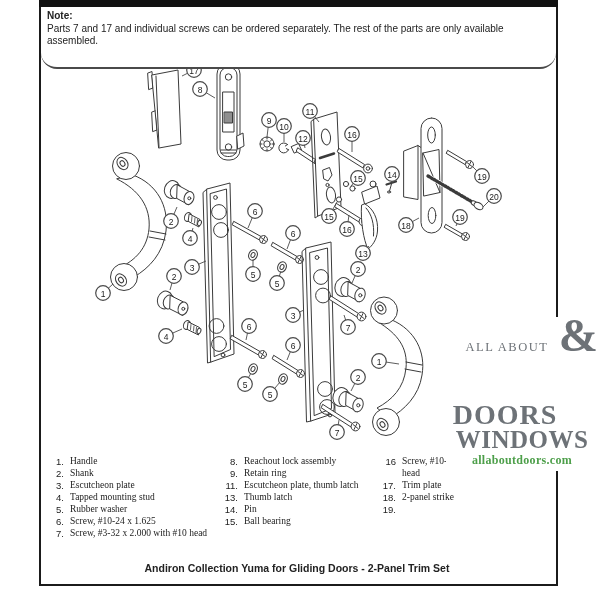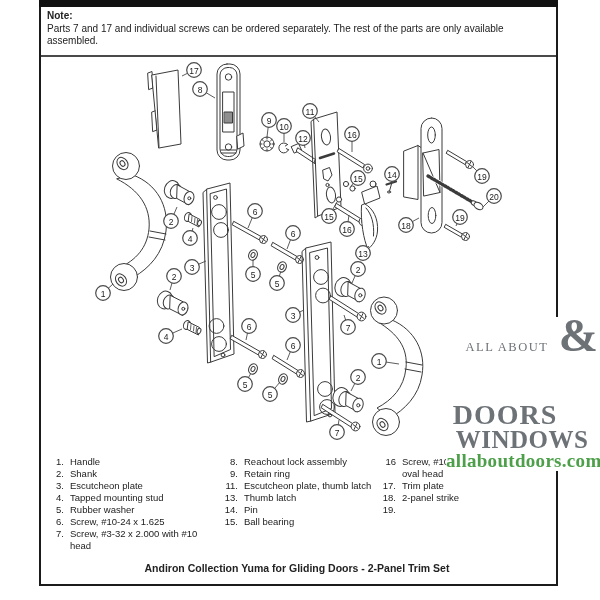--- a/index.html
+++ b/index.html
@@ -1,36 +1,36 @@
 <!DOCTYPE html>
 <html><head>
 <meta charset="utf-8">
 <style>
   html,body{margin:0;padding:0;background:#fff;}
   body{width:600px;height:600px;position:relative;font-family:"Liberation Sans","DejaVu Sans",sans-serif;color:#222;overflow:hidden;}
   .frame{position:absolute;left:39px;top:0;width:519px;height:586px;border:2px solid #1b1b1b;border-top:none;box-sizing:border-box;background:#fff;z-index:0;}
   .topbar{position:absolute;left:39px;top:0;width:519px;height:7px;background:#111;z-index:2;}
-  .note{position:absolute;left:41px;top:7px;width:503px;padding:3px 6px 7px 6px;border-bottom:2px solid #4a4a4a;background:#fff;z-index:2;font-size:10px;line-height:12.5px;}
+  .note{position:absolute;left:41px;top:7px;width:503px;padding:3px 6px 19px 6px;border-bottom:2px solid #4a4a4a;background:#fff;z-index:2;font-size:10px;line-height:12.5px;border-radius:16px;}
   .note b{font-weight:bold;}
   svg.diagram{position:absolute;left:0;top:0;width:600px;height:600px;z-index:1;}
   .logo{position:absolute;left:446px;top:317px;width:152px;background:#fff;z-index:3;font-family:"Liberation Serif","DejaVu Serif",serif;color:#6d7277;text-align:center;padding:1px 0 2px 0;}
   .logo .row1{font-size:12.5px;letter-spacing:1.5px;line-height:13px;padding-right:30px;white-space:nowrap;margin-top:23px;}
   .logo .row2{font-size:28px;font-weight:bold;letter-spacing:1px;line-height:25px;padding-right:34px;white-space:nowrap;margin-top:48px;}
   .logo .row3{font-size:25px;font-weight:bold;letter-spacing:0.5px;line-height:25px;white-space:nowrap;}
   .logo .amp{position:absolute;right:0px;top:-5px;font-size:47px;font-weight:bold;line-height:1;}
-  .logo .url{font-size:19px;font-weight:bold;line-height:17px;letter-spacing:0.3px;}
+  .logo .url{font-size:12px;font-weight:bold;line-height:17px;letter-spacing:0.3px;}
   .parts{position:absolute;left:48px;top:456px;width:505px;display:flex;z-index:2;font-size:9.5px;line-height:1.22;}
   .parts ul{list-style:none;margin:0;padding:0;}
   .parts .col1{width:172px;}
   .parts .col2{width:158px;}
   .parts .col3{width:172px;}
   .parts li{display:flex;margin-bottom:0.5px;}
   .parts .num{flex:0 0 16px;text-align:right;margin-right:6px;}
   .parts .col2 .num,.parts .col3 .num{flex:0 0 18px;}
-  .parts .lbl{flex:1;}
+  .parts .lbl{flex:1;font-family:Liberation Serif, serif;}
   .ftitle{position:absolute;left:39px;top:562px;width:516px;text-align:center;font-size:10.5px;font-weight:bold;z-index:2;}
 </style>
 </head>
 <body>
 
 <div class="frame"></div>
 <div class="topbar"></div>
 
 <div class="note">
   <b>Note:</b><br>

